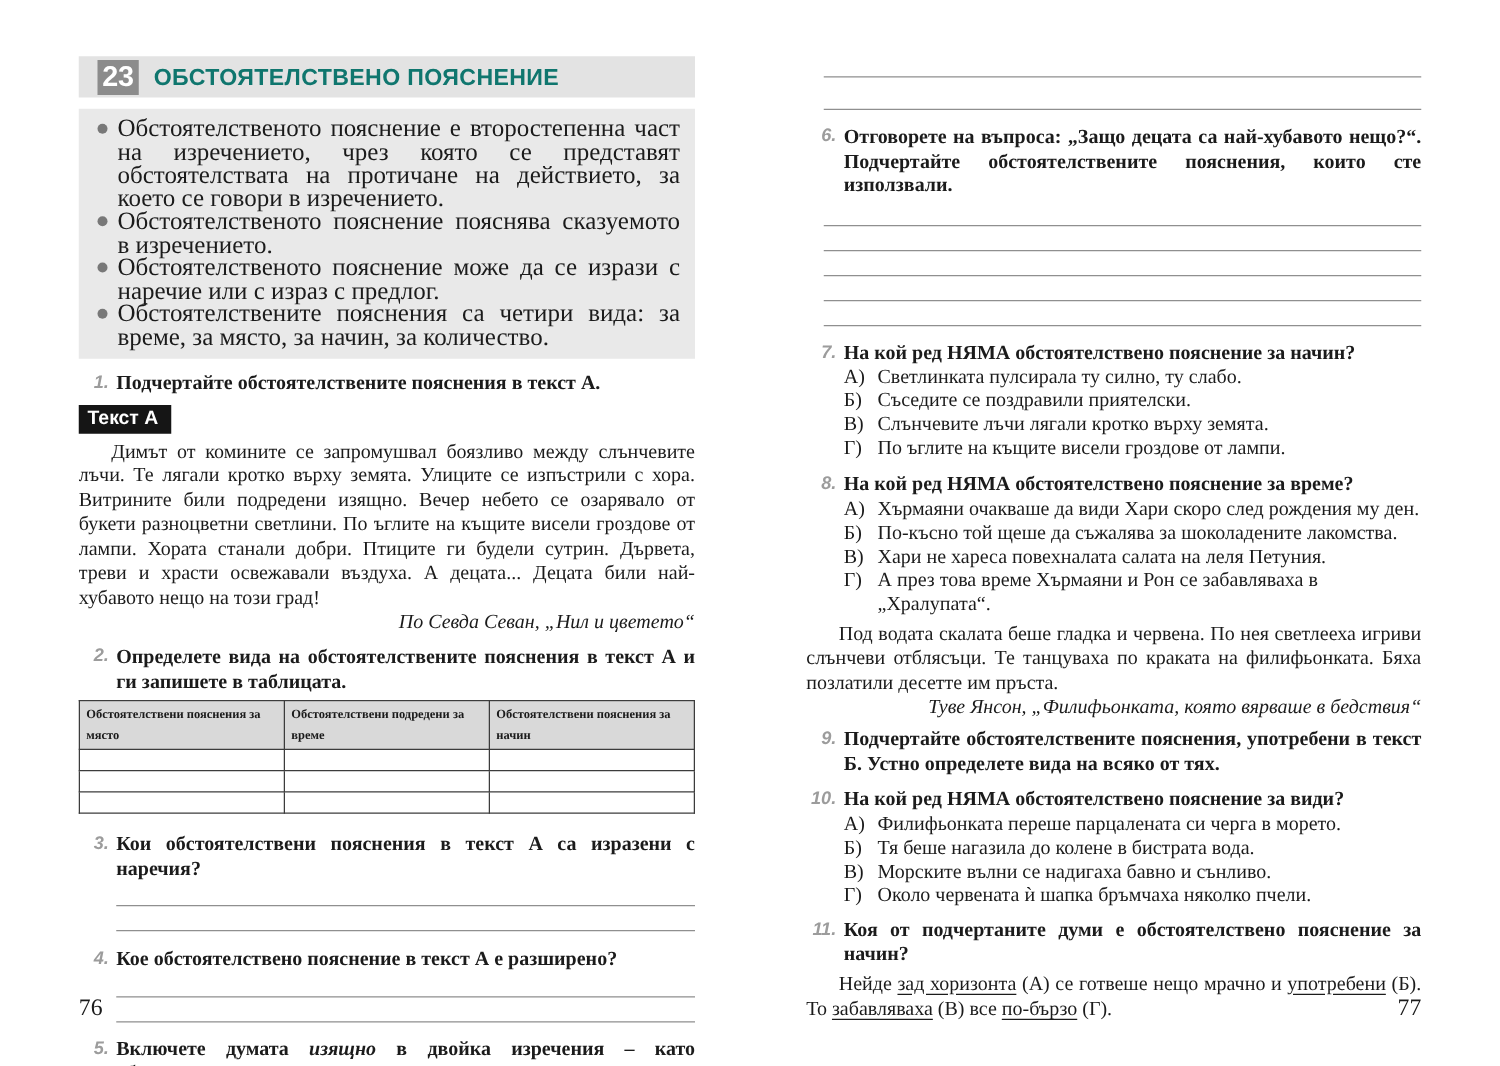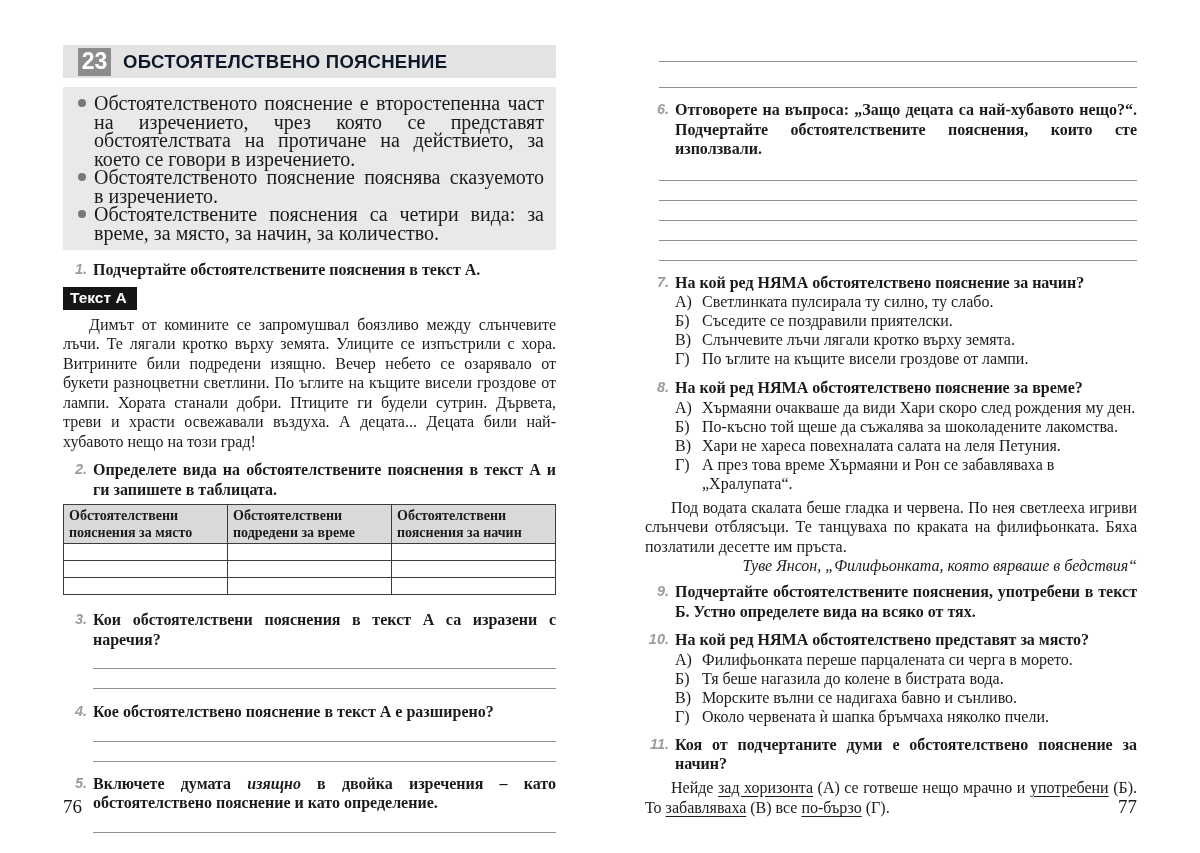--- a/index.html
+++ b/index.html
@@ -14,21 +14,21 @@
 
   
   .lesson-header { margin-top:45px; background:#e3e3e3; height:33px; display:flex; align-items:center; }
   .lesson-num {
     background:#8c8c8c; color:#ffffff; font-family:"Liberation Sans", sans-serif;
     font-weight:bold; font-size:23px; width:33px; height:28px; margin-left:15px;
     display:flex; align-items:center; justify-content:center;
   }
   .lesson-title {
     font-family:"Liberation Sans", sans-serif; font-weight:bold; font-size:18.5px;
-    margin-left:12px; letter-spacing:.3px; color:#0f172a; white-space:nowrap;
+    margin-left:12px; letter-spacing:.3px; color:#0f766e; white-space:nowrap;
   }
 
   
   .info-box { margin-top:9px; background:#e9e9e9; padding:7px 12px 8px 8px; }
   .bullet { display:flex; font-size:20px; line-height:18.5px; text-align:justify; }
   .dot { flex:0 0 8px; width:8px; height:8px; border-radius:50%; background:#787878; margin:5px 8px 0 7px; }
 
   
   .exercise { display:flex; }
   .ex-num {
@@ -54,21 +54,21 @@
   .ml-right { margin-left:14px; }
 
   
   .option { display:flex; margin-left:30px; font-size:16px; line-height:19px; }
   .opt-letter { flex:0 0 27px; }
   .opt-text { flex:1; }
 
   
   .fill-table { width:100%; border-collapse:collapse; margin-top:5px; table-layout:fixed; }
   .fill-table th {
-    background:#d9d9d9; border:1.6px solid #3c3c3c; font-size:14px; line-height:17px;
+    background:#d9d9d9; border:1.6px solid #3c3c3c; font-size:10px; line-height:17px;
     text-align:left; vertical-align:top; padding:2px 5px; font-weight:bold;
   }
   .fill-table td { border:1.6px solid #3c3c3c; height:17px; }
 
   .u { text-decoration:underline; text-underline-offset:3px; }
 
   .pageno { position:absolute; top:796px; font-size:19px; }
   #pn-left { left:0; }
   #pn-right { right:0; }
 </style>
@@ -86,34 +86,39 @@
     <div class="bullet">
       <span class="dot"></span>
       <span>Обстоятелственото пояснение е второстепенна част на изречението, чрез която се представят обстоятелствата на протичане на действието, за което се говори в изречението.</span>
     </div>
     <div class="bullet">
       <span class="dot"></span>
       <span>Обстоятелственото пояснение пояснява сказуемото в изречението.</span>
     </div>
     <div class="bullet">
       <span class="dot"></span>
+      <span>Обстоятелственото пояснение може да се изрази с наречие или с израз с предлог.</span>
+    </div>
+    <div class="bullet">
+      <span class="dot"></span>
       <span>Обстоятелствените пояснения са четири вида: за време, за място, за начин, за количество.</span>
     </div>
   </div>
 
   <div class="exercise" style="margin-top:10px;">
     <span class="ex-num">1.</span>
     <span class="ex-body">Подчертайте обстоятелствените пояснения в текст А.</span>
   </div>
 
   <div style="margin-top:7px;">
     <span class="t-label">Текст А</span>
   </div>
 
   <p class="para" style="margin-top:5px;">Димът от комините се запромушвал боязливо между слънчевите лъчи. Те лягали кротко върху земята. Улиците се изпъстрили с хора. Витрините били подредени изящно. Вечер небето се озарявало от букети разноцветни светлини. По ъглите на къщите висели гроздове от лампи. Хората станали добри. Птиците ги будели сутрин. Дървета, треви и храсти освежавали въздуха. А децата... Децата били най-хубавото нещо на този град!</p>
+  <p class="attribution">По Севда Севан, „Нил и цветето“</p>
 
   <div class="exercise" style="margin-top:9px;">
     <span class="ex-num">2.</span>
     <span class="ex-body">Определете вида на обстоятелствените пояснения в текст А и ги запишете в таблицата.</span>
   </div>
 
   <table class="fill-table">
     <thead>
       <tr>
         <th>Обстоятелствени пояснения за място</th>
@@ -224,21 +229,21 @@
   <p class="para" style="margin-top:5px;">Под водата скалата беше гладка и червена. По нея светлееха игриви слънчеви отблясъци. Те танцуваха по краката на филифьонката. Бяха позлатили десетте им пръста.</p>
   <p class="attribution">Туве Янсон, „Филифьонката, която вярваше в бедствия“</p>
 
   <div class="exercise" style="margin-top:7px;">
     <span class="ex-num">9.</span>
     <span class="ex-body">Подчертайте обстоятелствените пояснения, употребени в текст Б. Устно определете вида на всяко от тях.</span>
   </div>
 
   <div class="exercise" style="margin-top:9px;">
     <span class="ex-num">10.</span>
-    <span class="ex-body">На кой ред НЯМА обстоятелствено представят за място?</span>
+    <span class="ex-body">На кой ред НЯМА обстоятелствено пояснение за види?</span>
   </div>
   <div class="option">
     <span class="opt-letter">А)</span>
     <span class="opt-text">Филифьонката переше парцалената си черга в морето.</span>
   </div>
   <div class="option">
     <span class="opt-letter">Б)</span>
     <span class="opt-text">Тя беше нагазила до колене в бистрата вода.</span>
   </div>
   <div class="option">

